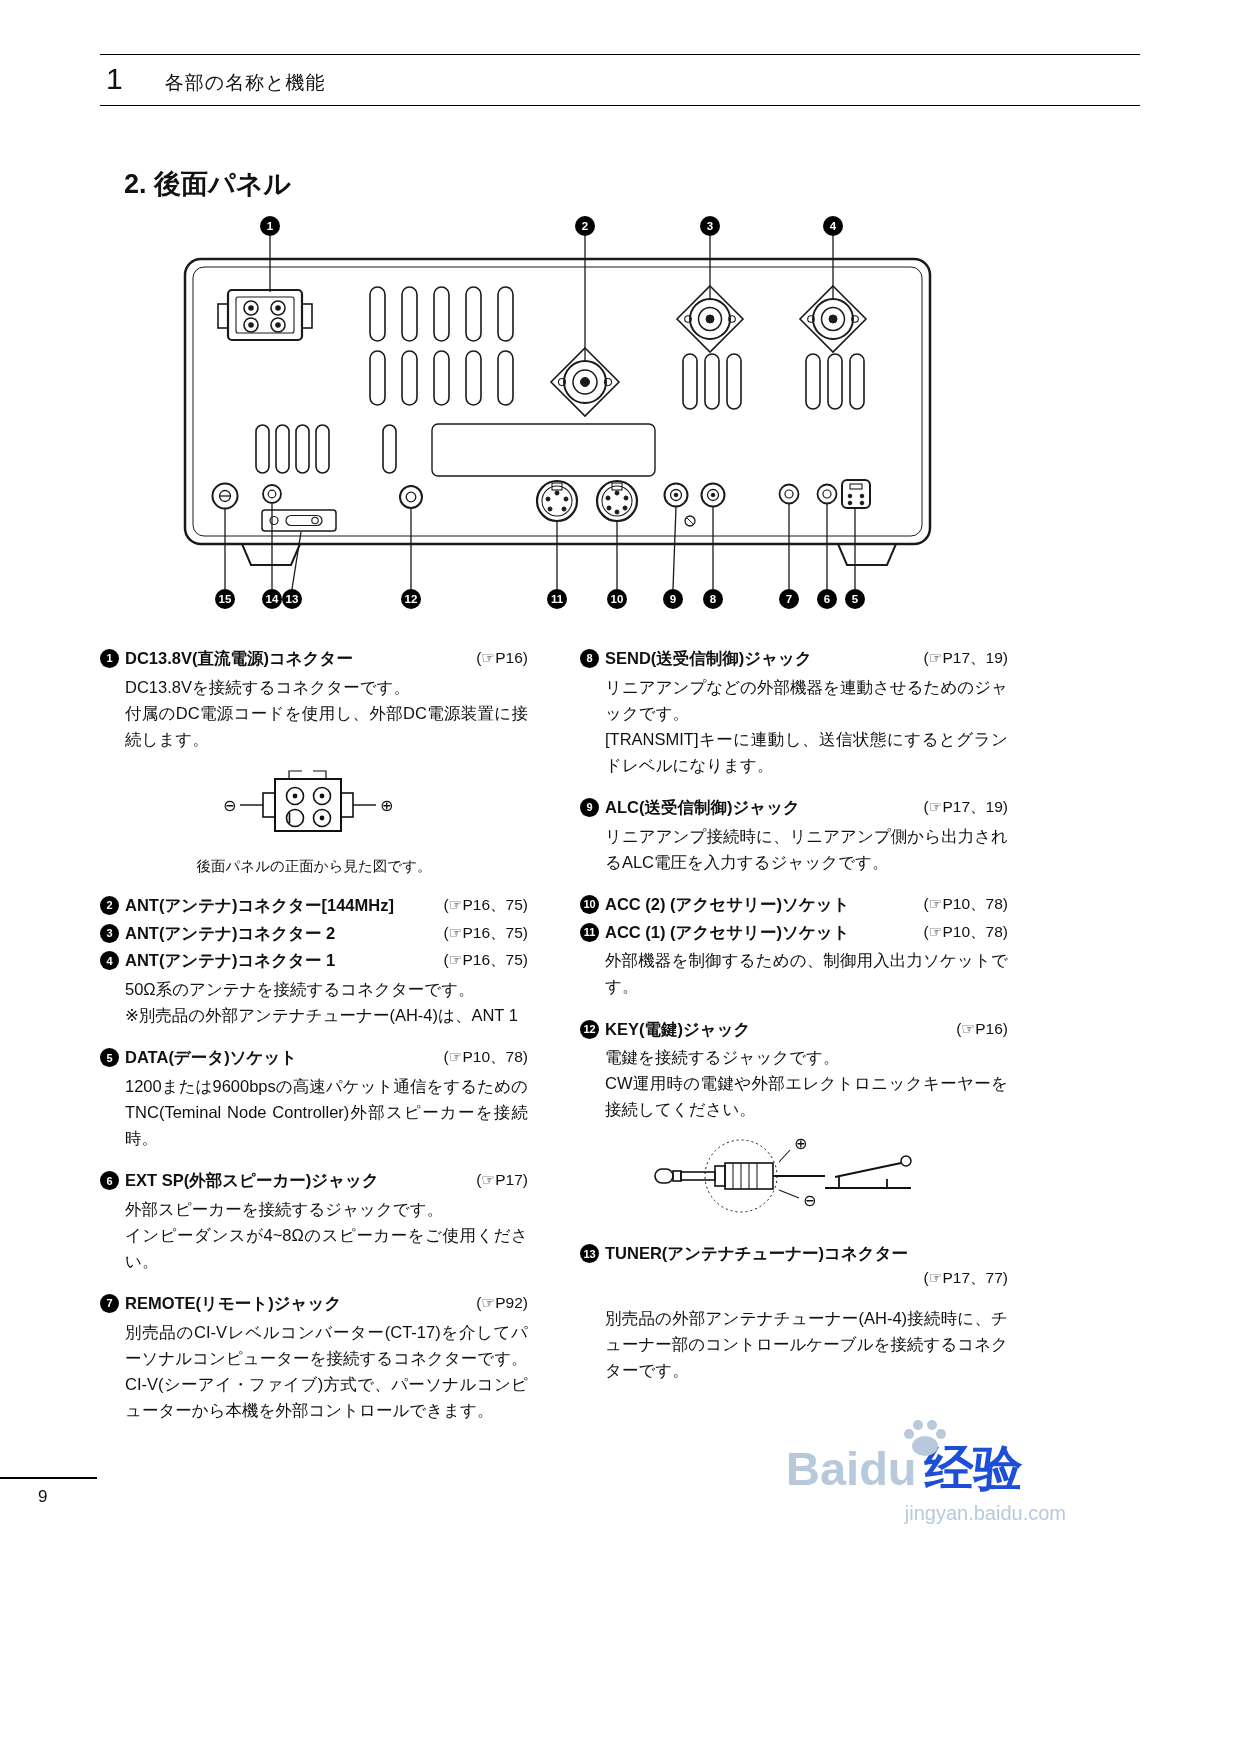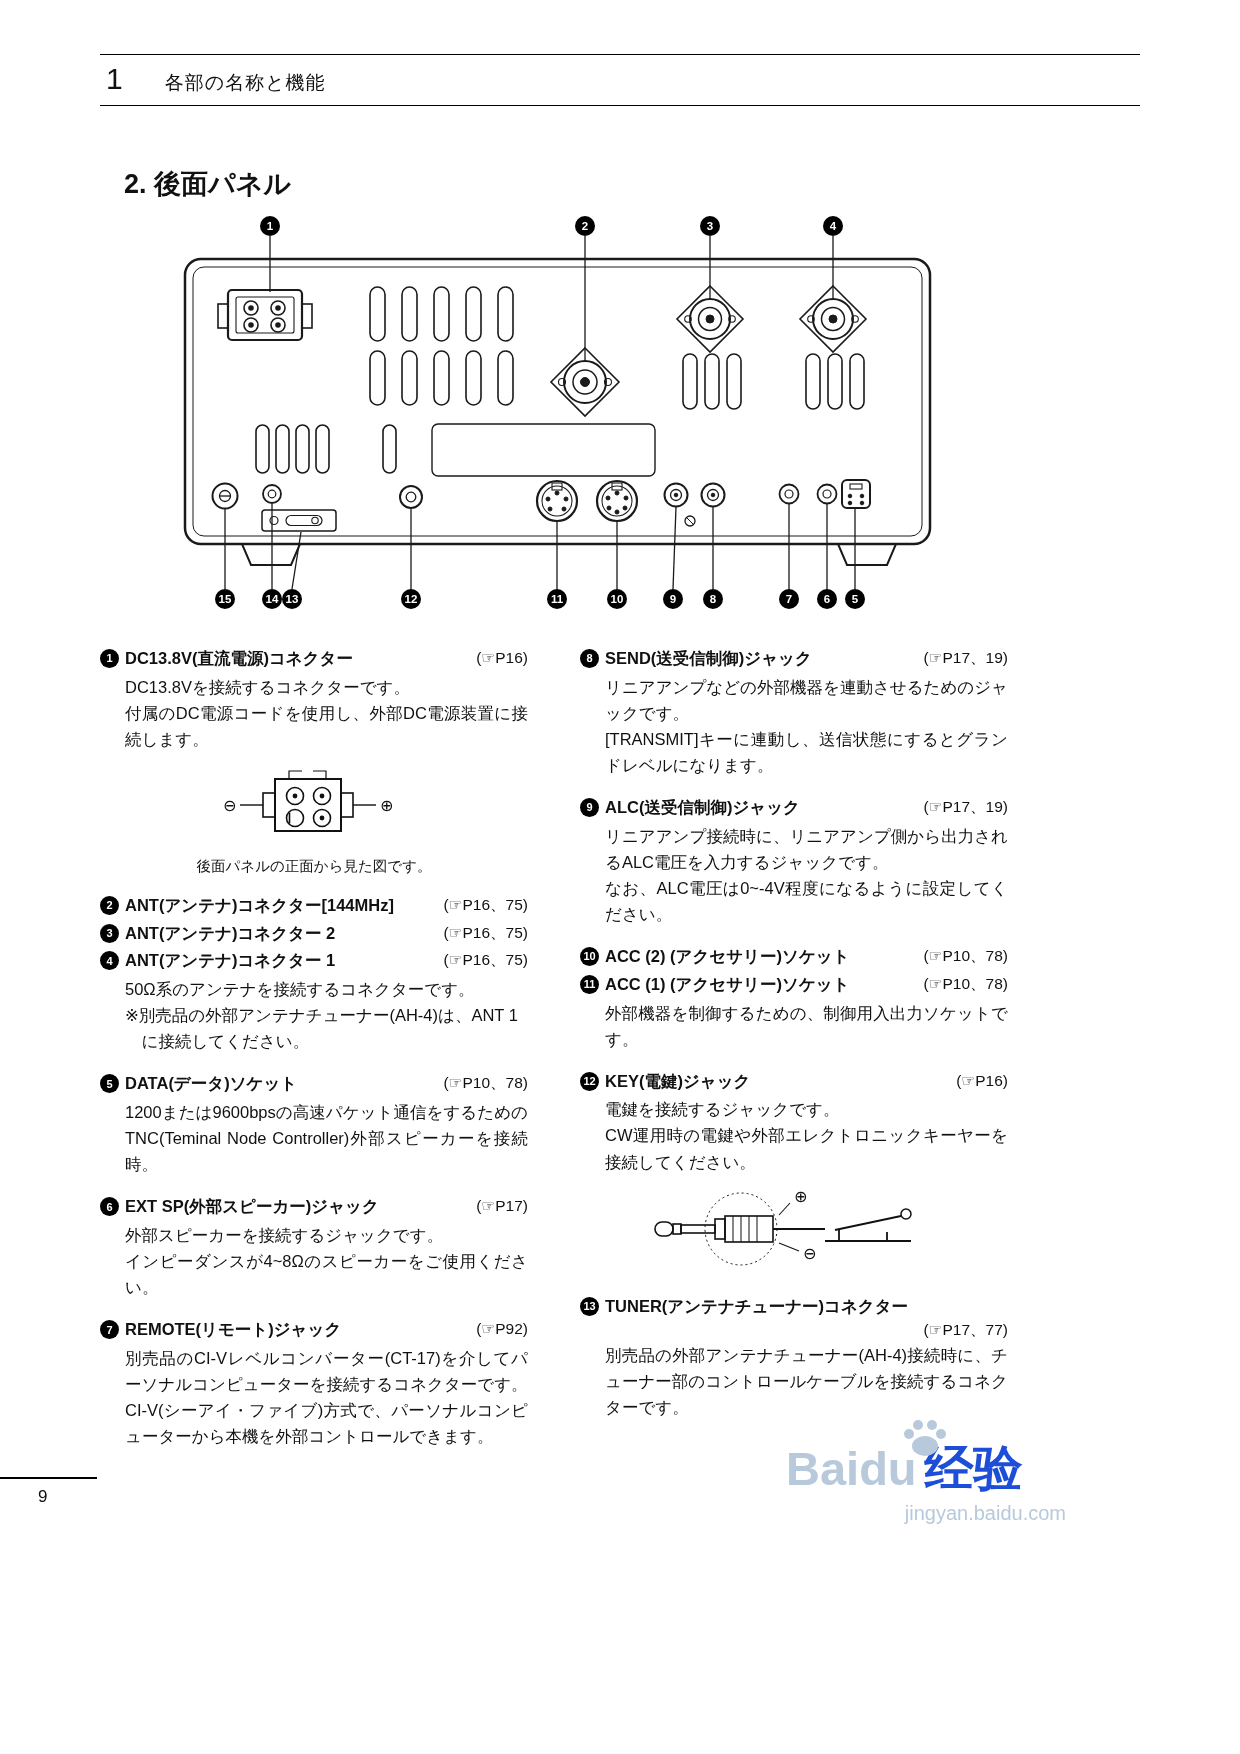--- a/index.html
+++ b/index.html
@@ -25,21 +25,21 @@
   .col { width:428px; }
   .item { margin-bottom:17px; }
   .item-head { display:flex; align-items:flex-start; line-height:1.5; margin-bottom:3px; }
   .badge {
     flex:0 0 auto; width:19px; height:19px; border-radius:50%; background:#000; color:#fff;
     font-size:11px; font-weight:bold; display:flex; align-items:center; justify-content:center;
     margin:3px 6px 0 0;
   }
   .item-title { font-weight:bold; font-size:16.5px; }
   .item-ref { margin-left:auto; font-size:15.5px; white-space:nowrap; padding-left:8px; }
-  .item-ref-line { text-align:right; font-size:15.5px; margin:-1px 0 1px; }
+  .item-ref-line { text-align:right; font-size:15.5px; margin:-1px 0 16px; }
   .p { margin:0 0 0 25px; font-size:16.5px; line-height:1.58; text-align:justify; overflow-wrap:break-word; }
   .sub-figure { margin:10px 0 3px; text-align:center; }
   .fig-caption { text-align:center; font-size:14.5px; margin-top:3px; }
   
   .footer-pageno { position:absolute; left:0; top:1477px; width:97px; border-top:2px solid #000; }
   .pageno { margin:8px 0 0 38px; font-size:17px; }
   
   .watermark { position:absolute; left:786px; top:1436px; width:280px; }
   .wm-row { position:relative; display:flex; align-items:baseline; }
   .wm-brand { font-size:47px; font-weight:bold; color:#b7c9db; }
@@ -313,21 +313,20 @@
           <span class="item-title">ANT(アンテナ)コネクター 2</span>
           <span class="item-ref">(☞P16、75)</span>
         </div>
         <div class="item-head">
           <span class="badge">4</span>
           <span class="item-title">ANT(アンテナ)コネクター 1</span>
           <span class="item-ref">(☞P16、75)</span>
         </div>
         <p class="p">50Ω系のアンテナを接続するコネクターです。</p>
         <p class="p">※別売品の外部アンテナチューナー(AH-4)は、ANT 1</p>
-        <p class="p">　に接続してください。</p>
       </section>
 
       <section class="item">
         <div class="item-head">
           <span class="badge">5</span>
           <span class="item-title">DATA(データ)ソケット</span>
           <span class="item-ref">(☞P10、78)</span>
         </div>
         <p class="p">1200または9600bpsの高速パケット通信をするためのTNC(Teminal Node Controller)外部スピーカーを接続時。</p>
       </section>
@@ -366,21 +365,20 @@
         <p class="p">[TRANSMIT]キーに連動し、送信状態にするとグランドレベルになります。</p>
       </section>
 
       <section class="item">
         <div class="item-head">
           <span class="badge">9</span>
           <span class="item-title">ALC(送受信制御)ジャック</span>
           <span class="item-ref">(☞P17、19)</span>
         </div>
         <p class="p">リニアアンプ接続時に、リニアアンプ側から出力されるALC電圧を入力するジャックです。</p>
-        <p class="p">なお、ALC電圧は0~-4V程度になるように設定してください。</p>
       </section>
 
       <section class="item">
         <div class="item-head">
           <span class="badge">10</span>
           <span class="item-title">ACC (2) (アクセサリー)ソケット</span>
           <span class="item-ref">(☞P10、78)</span>
         </div>
         <div class="item-head">
           <span class="badge">11</span>

